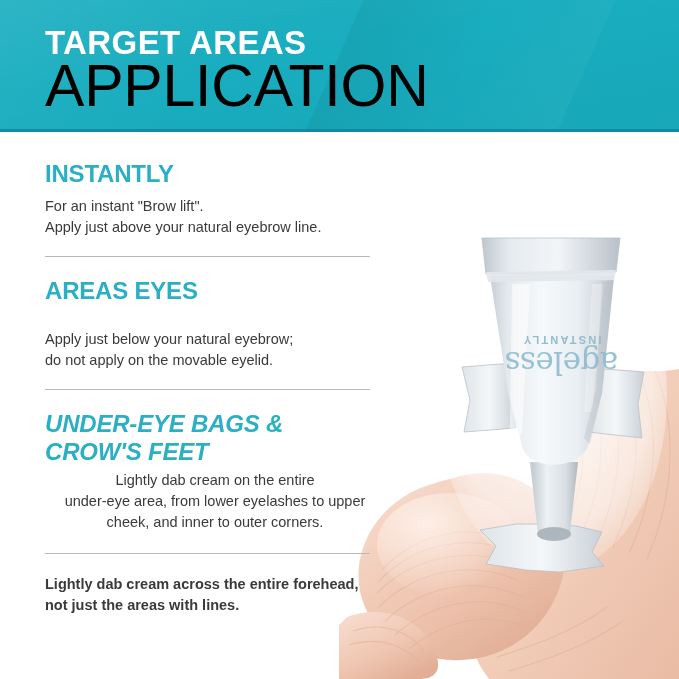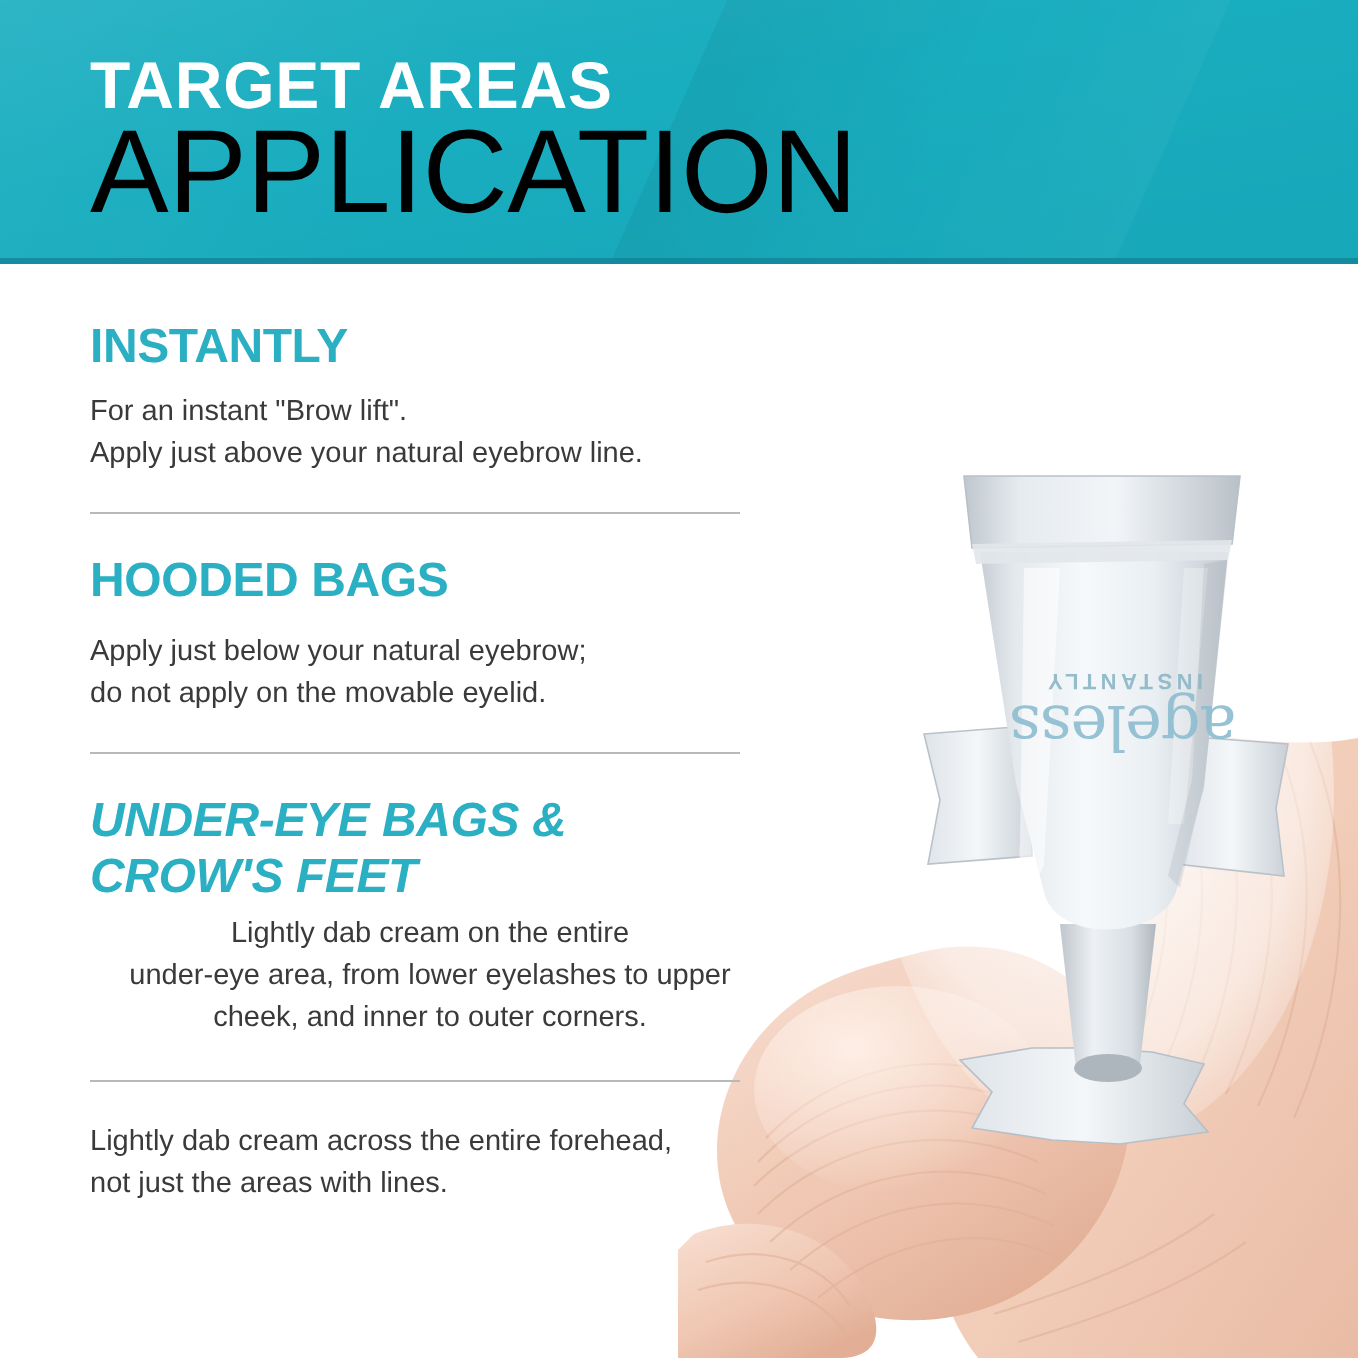--- a/index.html
+++ b/index.html
@@ -103,23 +103,23 @@
   }
   .divider {
     width:325px; height:1px;
     background:#b9b9b9;
     margin:18px 0 20px 0;
   }
   .divider.last { margin:20px 0 20px 0; }
 
   
   #sec-0 { margin-bottom:0; }
-  #sec-1 .sec-body { margin-top:11px; }
+  #sec-1 .sec-body { margin-top:24px; }
   #sec-2 .sec-body { margin-top:4px;text-align:center; }
-  #sec-3 .sec-body { margin-top:4px; }
+  #sec-3 .sec-body { margin-top:4px;font-weight:bold; }
 
   
   .cream-wrap {
     position:absolute;
     right:0; bottom:0;
     width:340px; height:320px;
     z-index:2;
     pointer-events:none;
   }
   .cream-wrap svg { display:block; }
@@ -303,21 +303,21 @@
   <div class="content">
 
     <div class="section" id="sec-0">
       <div class="sec-title">INSTANTLY</div>
       <div class="sec-body">For an instant "Brow lift".
 Apply just above your natural eyebrow line.</div>
     </div>
     <div class="divider"></div>
 
     <div class="section" id="sec-1">
-      <div class="sec-title">HOODED BAGS</div>
+      <div class="sec-title">AREAS EYES</div>
       <div class="sec-body">Apply just below your natural eyebrow;
 do not apply on the movable eyelid.</div>
     </div>
     <div class="divider"></div>
 
     <div class="section" id="sec-2">
       <div class="sec-title wrap" style="white-space:pre-line;">UNDER-EYE BAGS &amp;
 CROW'S FEET</div>
       <div class="sec-body">Lightly dab cream on the entire
 under-eye area, from lower eyelashes to upper

